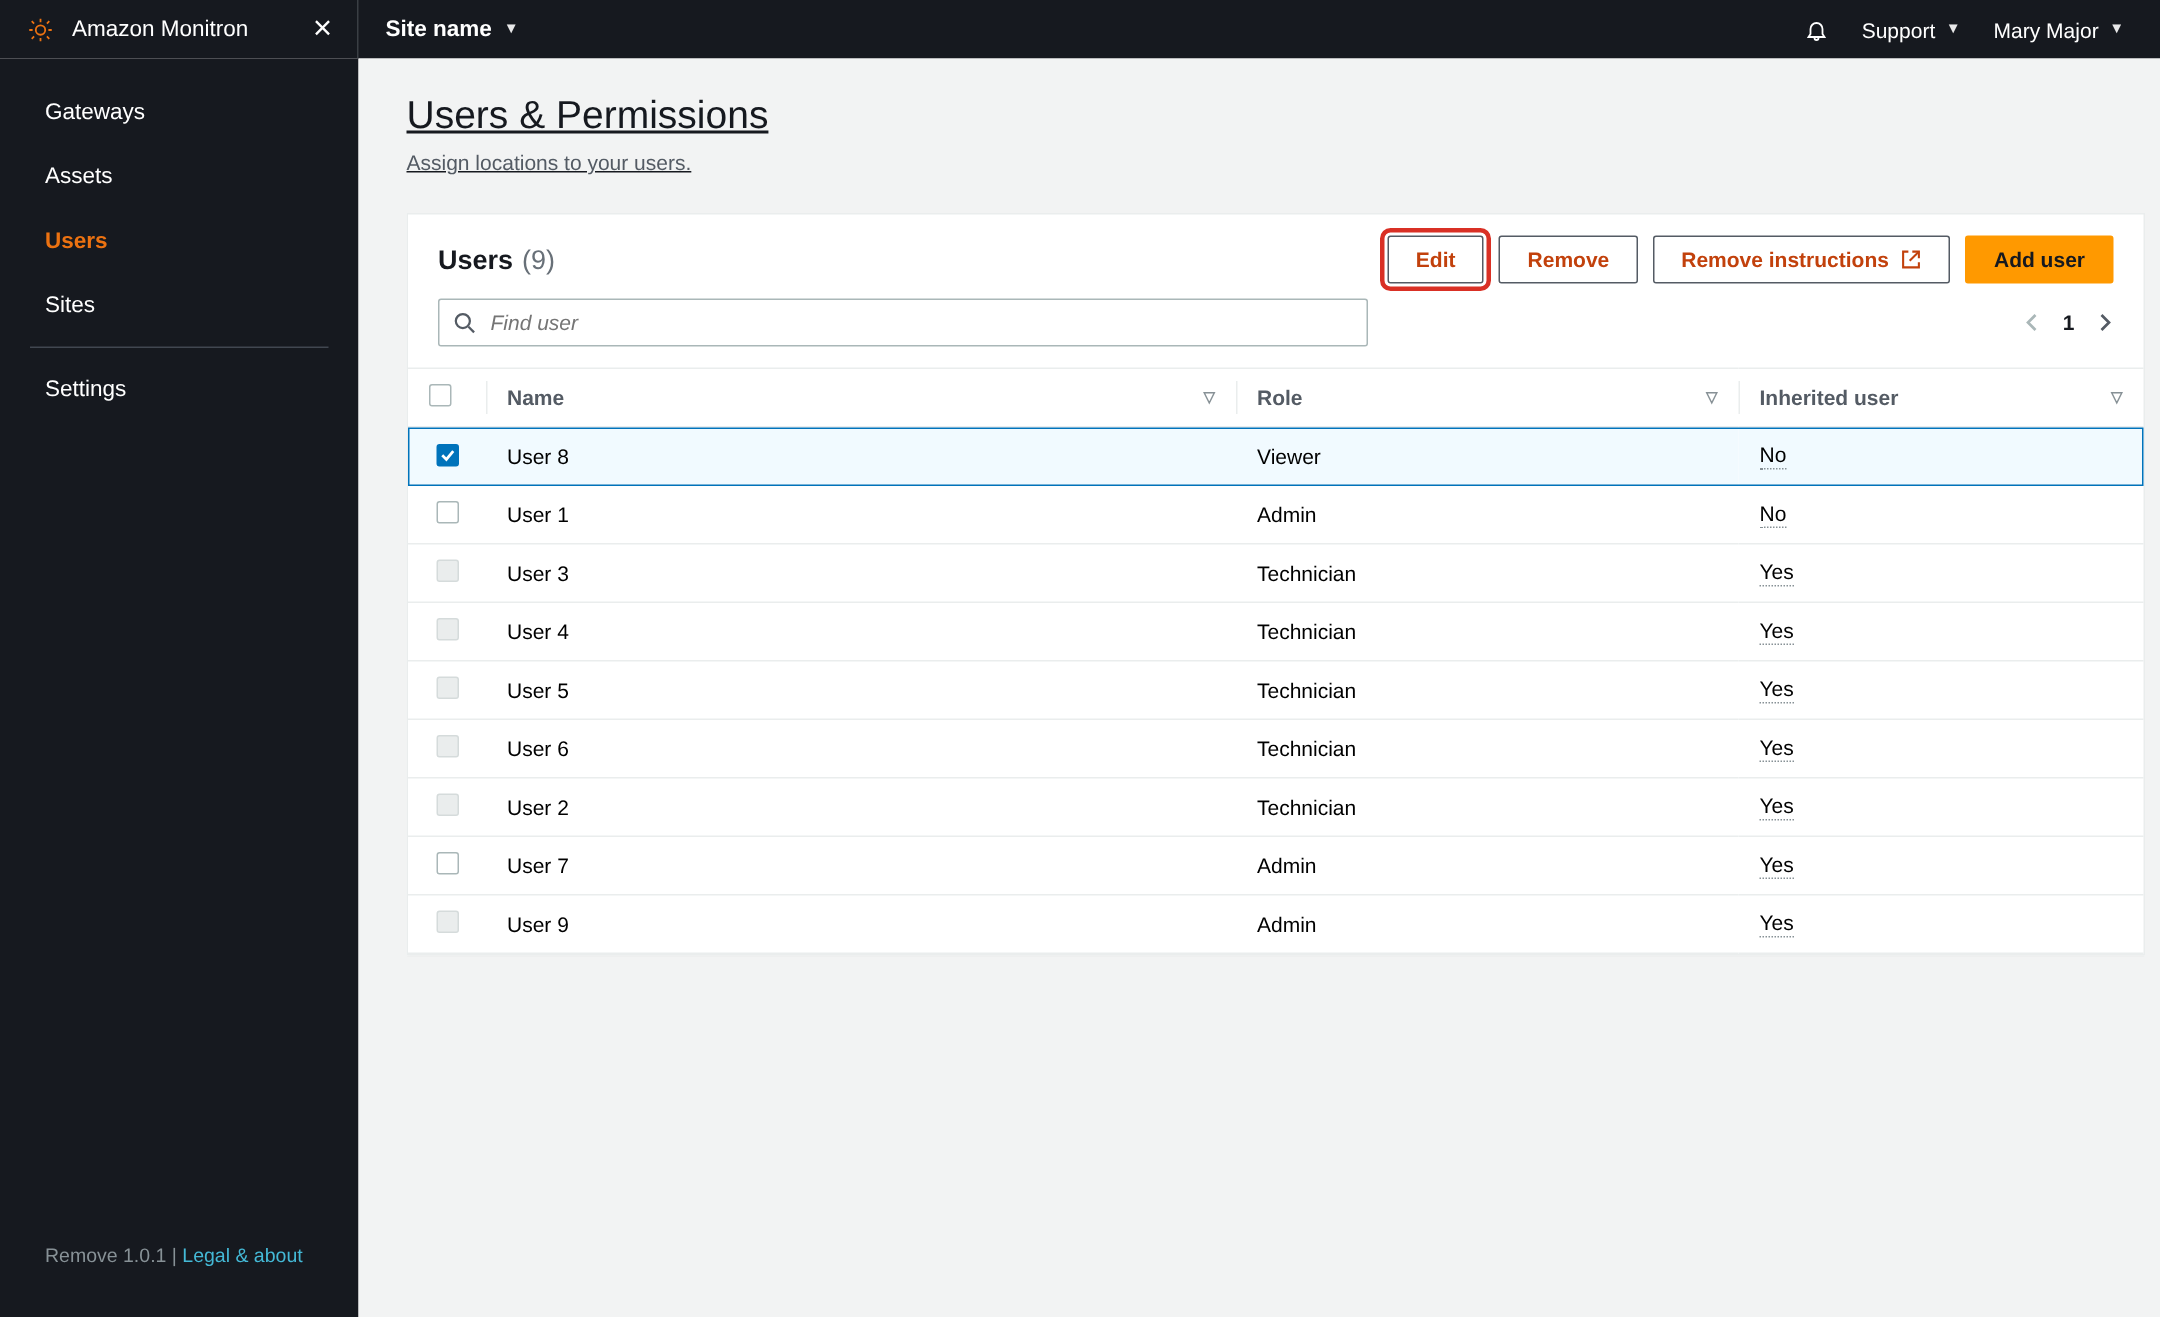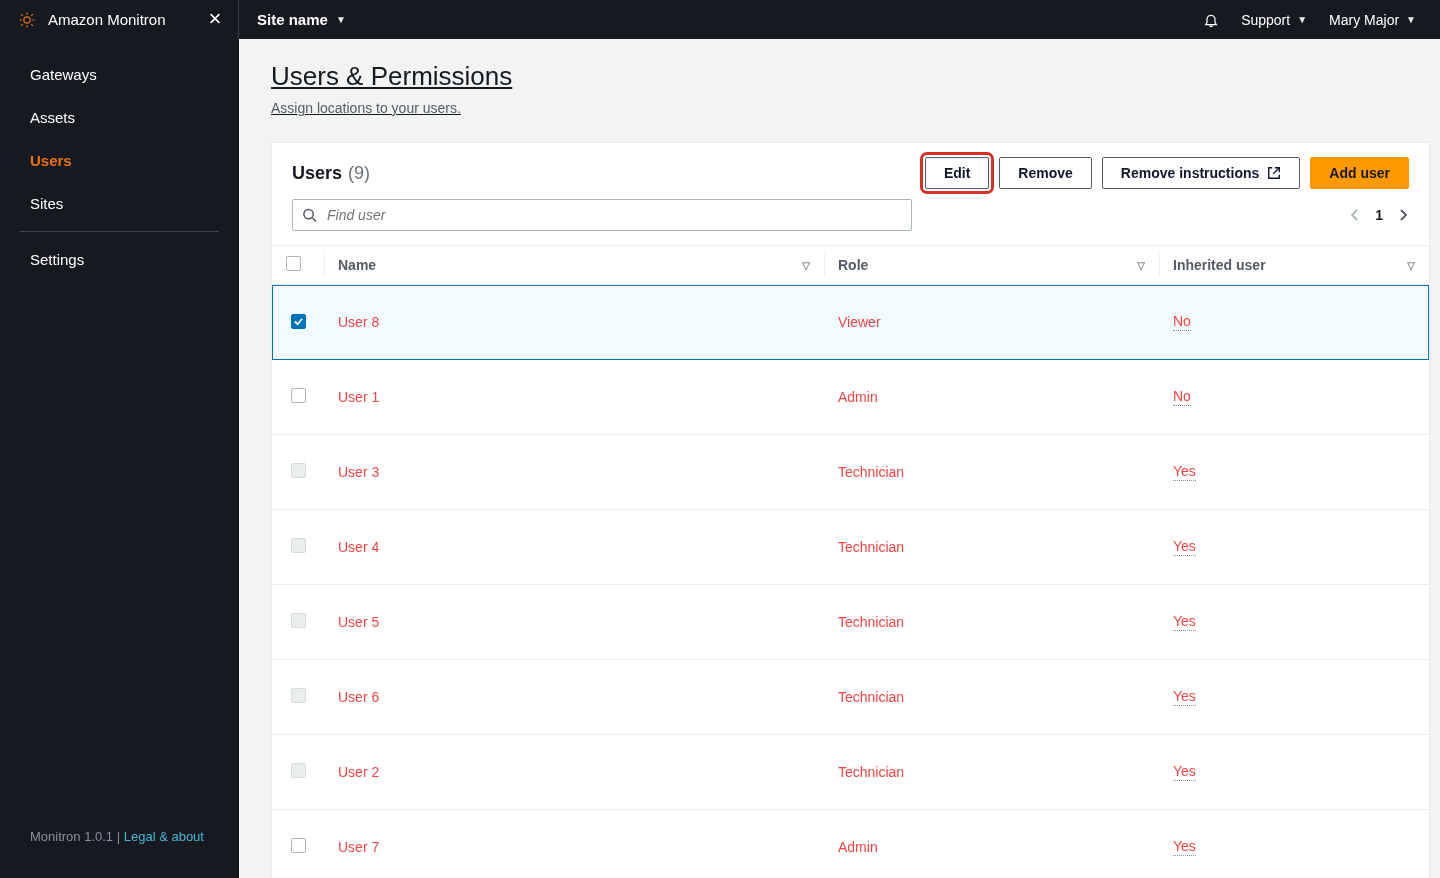--- a/index.html
+++ b/index.html
@@ -119,21 +119,21 @@
     display: flex;
     align-items: center;
     justify-content: space-between;
   }
   .card-title { font-size: 18px; font-weight: 700; display:flex; gap:6px; align-items:baseline;}
   .card-title .count { color: #687078; font-weight: 400; }
   .card-actions { display: flex; gap: 10px; }
   .btn {
     border: 1px solid #545b64;
     background: #fff;
-    color: #0f172a;
+    color: #c2410c;
     font-weight: 700;
     font-size: 14px;
     padding: 7px 18px;
     border-radius: 2px;
     cursor: pointer;
     display: inline-flex;
     align-items: center;
     gap: 8px;
   }
   .btn.primary {
@@ -196,24 +196,24 @@
     transform: translateY(-50%);
     color: #879196;
     font-size: 10px;
   }
   table.users th.sep::before {
     content:"";
     position:absolute; left:0; top:8px; bottom:8px;
     border-left:1px solid #eaeded;
   }
   table.users td {
-    padding: 28px 14px;
+    padding: 10px 14px;
     border-bottom: 1px solid #eaeded;
     font-size: 14px;
-    color: #ef4444;
+    color: #000000;
   }
   tr.row-selected {
     background: #f1faff;
     outline: 1px solid #0073bb;
     outline-offset: -1px;
   }
   .cb {
     width: 15px; height: 15px;
     border: 1px solid #aab7b8;
     border-radius: 2px;
@@ -290,21 +290,21 @@
       <span>Users</span>
     </div>
     <div class="sidebar-item">
       <span>Sites</span>
     </div>
     <div class="sidebar-divider"></div>
     <div class="sidebar-item">
       <span>Settings</span>
     </div>
     <div class="sidebar-footer">
-      <span>Monitron 1.0.1</span><span> | </span><a href="#">Legal &amp; about</a>
+      <span>Remove 1.0.1</span><span> | </span><a href="#">Legal &amp; about</a>
     </div>
   </div>
 
   <div class="main">
     <div class="page-header">
       <h1 class="page-title">Users &amp; Permissions</h1>
       <div class="page-subtitle">Assign locations to your users.</div>
     </div>
 
     <div class="card">

